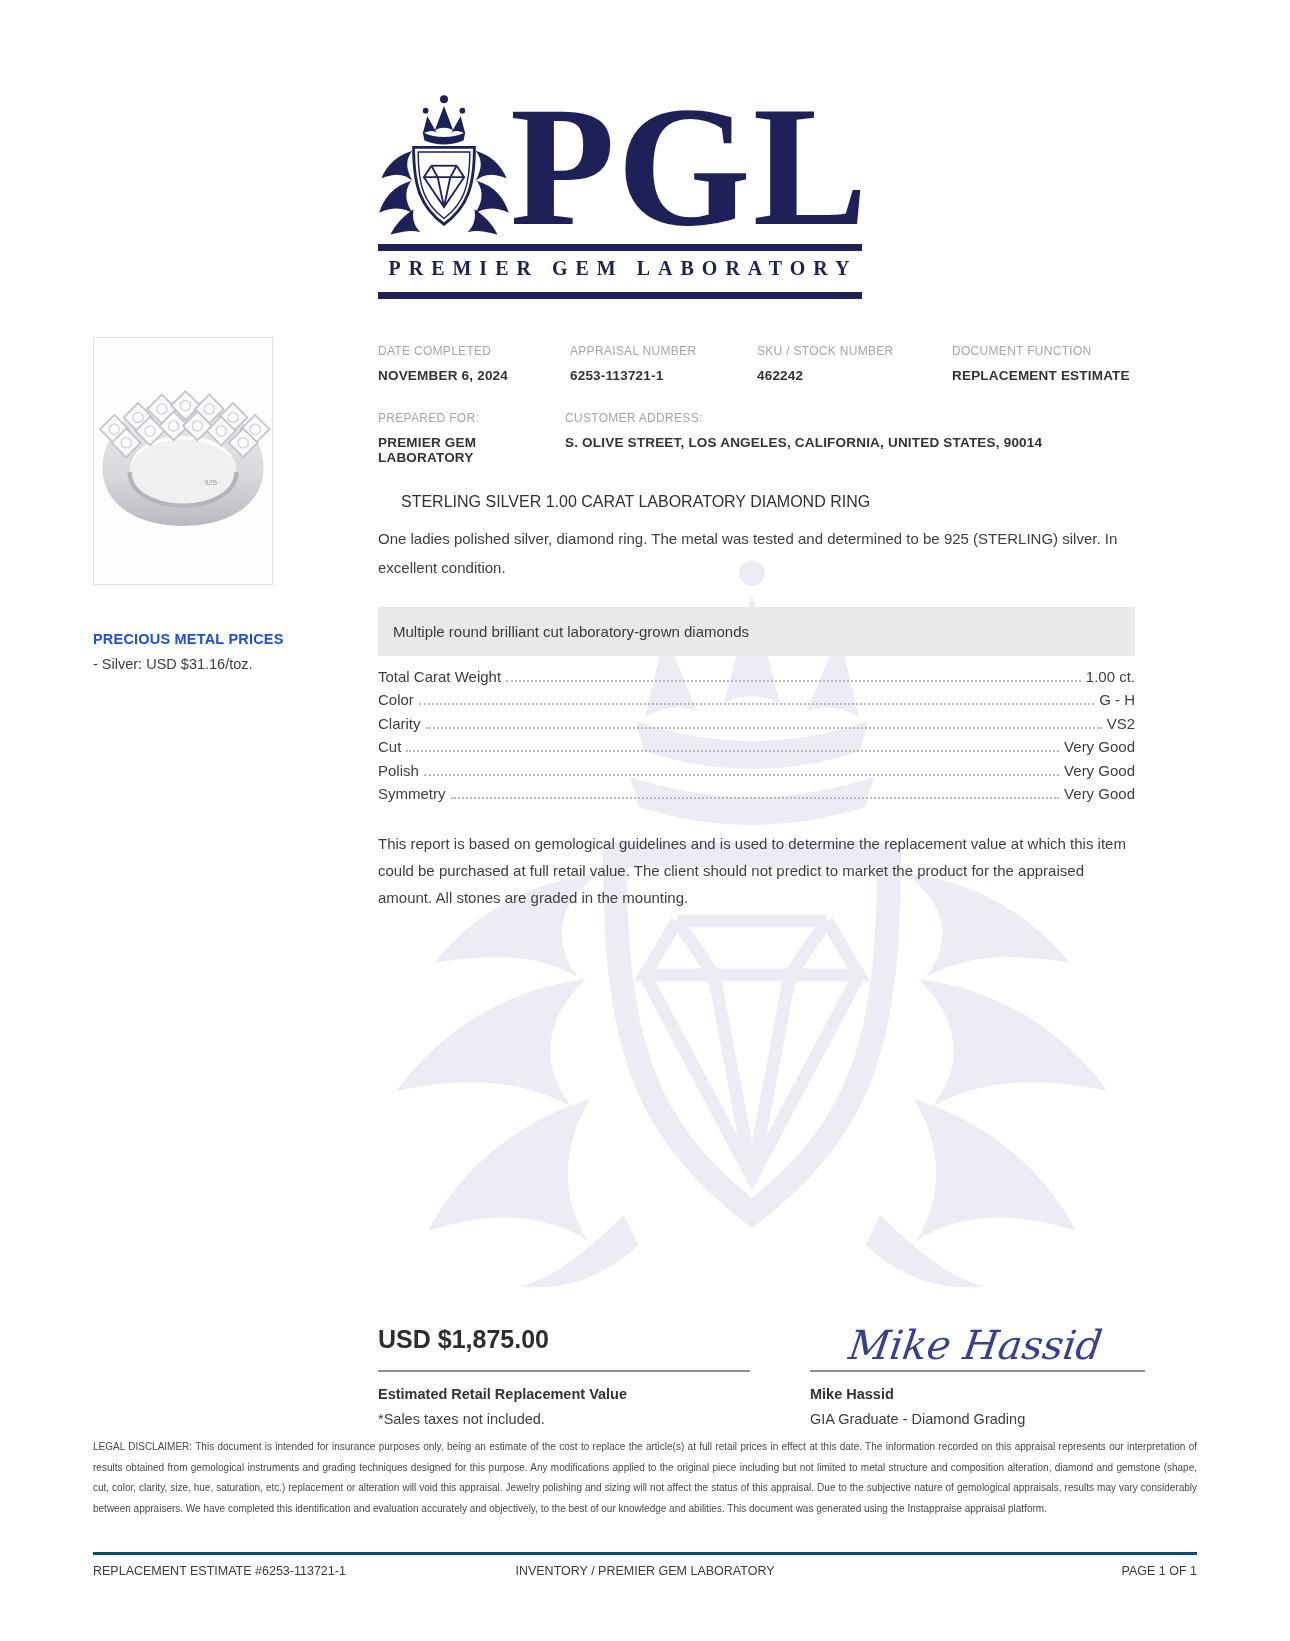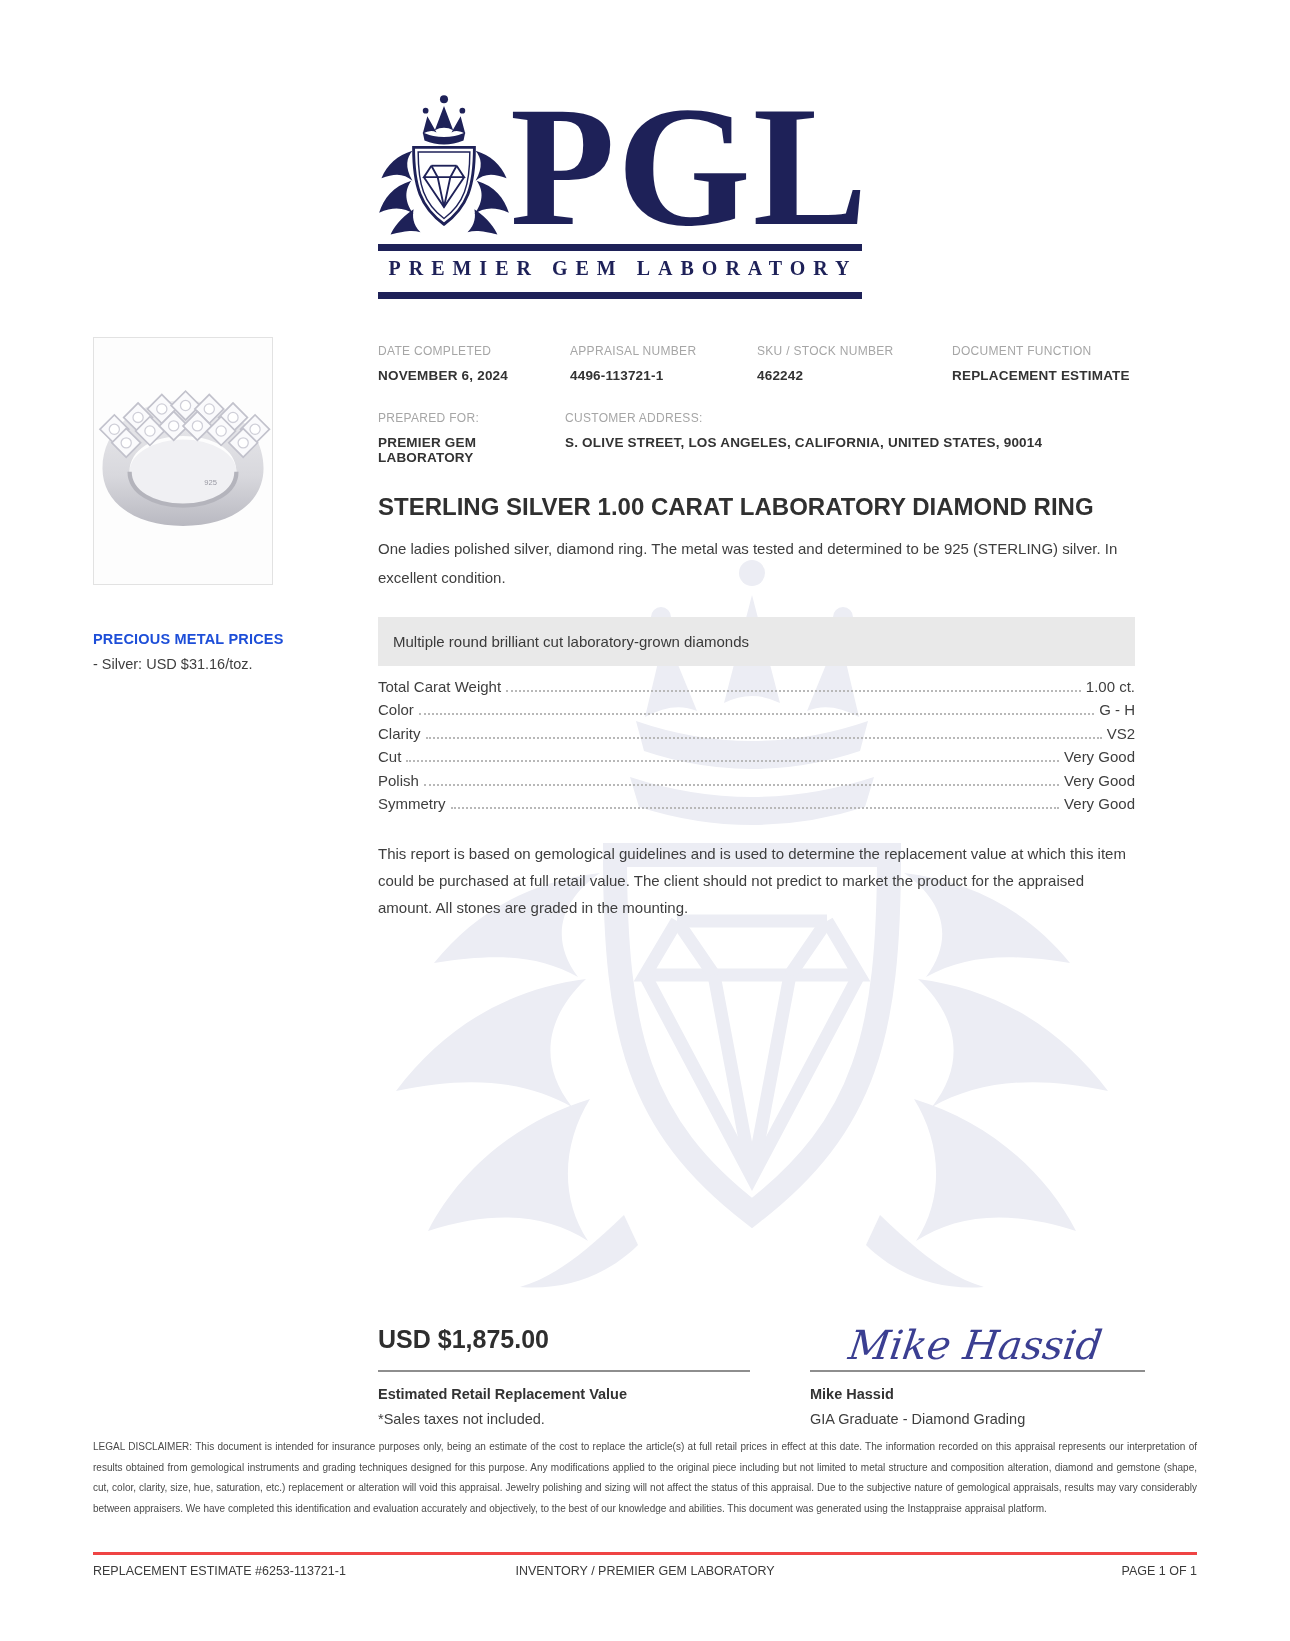--- a/index.html
+++ b/index.html
@@ -23,21 +23,21 @@
   .photo-box { width:180px; height:248px; border:1px solid #e2e2e2; background:#fdfdfd; display:flex; align-items:center; justify-content:center; }
   .metal-heading { margin-top:46px; font-size:14.5px; font-weight:bold; color:#1d4ed8; letter-spacing:0.2px; }
   .metal-price { margin-top:9px; font-size:14.5px; color:#3e3e3e; }
 
   
   .col-right { position:absolute; left:378px; top:344px; width:757px; z-index:1; }
   .meta-grid1 { display:grid; grid-template-columns:192px 187px 195px 1fr; }
   .meta-grid2 { display:grid; grid-template-columns:187px 1fr; margin-top:28px; }
   .meta-label { font-size:12px; color:#a6a6a6; letter-spacing:0.3px; margin-bottom:10px; }
   .meta-value { font-size:13.5px; font-weight:bold; color:#333; letter-spacing:0.2px; }
-  .item-title { margin-top:28px; font-size:24px; font-weight:bold; color:#303030; }
+  .item-title { margin-top:28px; font-size:16px; font-weight:normal; color:#303030;margin-left:23px; }
   .item-desc { margin-top:13px; font-size:15px; color:#3e3e3e; line-height:1.95; }
   .diamond-bar { margin-top:24px; background:#e9e9e9; padding:16px 15px; font-size:15px; color:#3a3a3a; }
   .specs { margin-top:12px; }
   .spec-row { display:flex; align-items:baseline; height:23.5px; font-size:15px; color:#3e3e3e; }
   .spec-dots { flex:1; border-bottom:2px dotted #b8b8b8; margin:0 5px 4px 5px; }
   .spec-value { white-space:nowrap; }
   .report-note { margin-top:21px; font-size:15px; color:#3e3e3e; line-height:1.8; }
 
   
   .valuation { position:absolute; left:378px; top:1292px; width:372px; z-index:1; }
@@ -48,21 +48,21 @@
 
   .sig-block { position:absolute; left:810px; top:1292px; width:335px; z-index:1; }
   .sig-script { height:78px; display:flex; align-items:flex-end; justify-content:center;
     font-family:"DejaVu Serif", serif; font-style:italic; font-size:40px; color:#3b3f92;
     transform:skewX(-8deg); letter-spacing:0px; padding-bottom:2px; }
   .sig-name { margin-top:14px; font-size:14.5px; font-weight:bold; color:#333; }
   .sig-cred { margin-top:9px; font-size:14.5px; color:#3e3e3e; }
 
   
   .disclaimer { position:absolute; left:93px; top:1437px; width:1104px; font-size:10px; color:#4a4a4a; line-height:2.05; text-align:justify; z-index:1; }
-  .footer { position:absolute; left:93px; top:1552px; width:1104px; border-top:3px solid #ef4444; padding-top:9px; display:flex; justify-content:space-between; font-size:12.5px; color:#3a3a3a; z-index:1; }
+  .footer { position:absolute; left:93px; top:1552px; width:1104px; border-top:3px solid #0c4a6e; padding-top:9px; display:flex; justify-content:space-between; font-size:12.5px; color:#3a3a3a; z-index:1; }
   .footer-center { position:absolute; left:0; right:0; text-align:center; }
   .footer-right { position:relative; z-index:1; }
   .footer-left { position:relative; z-index:1; }
 </style>
 </head>
 <body>
 
 <div id="page">
 
   <svg class="watermark" viewBox="0 0 760 745" aria-hidden="true">
@@ -185,21 +185,21 @@
   </div>
 
   <div class="col-right">
     <div class="meta-grid1">
       <div>
         <div class="meta-label">DATE COMPLETED</div>
         <div class="meta-value">NOVEMBER 6, 2024</div>
       </div>
       <div>
         <div class="meta-label">APPRAISAL NUMBER</div>
-        <div class="meta-value">4496-113721-1</div>
+        <div class="meta-value">6253-113721-1</div>
       </div>
       <div>
         <div class="meta-label">SKU / STOCK NUMBER</div>
         <div class="meta-value">462242</div>
       </div>
       <div>
         <div class="meta-label">DOCUMENT FUNCTION</div>
         <div class="meta-value">REPLACEMENT ESTIMATE</div>
       </div>
     </div>

